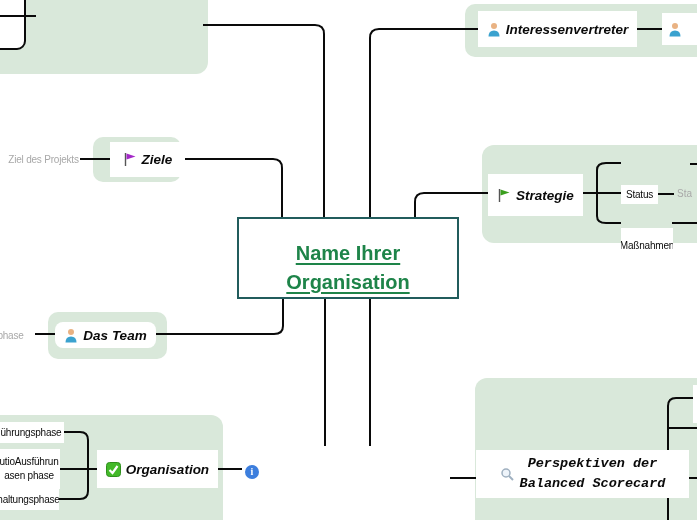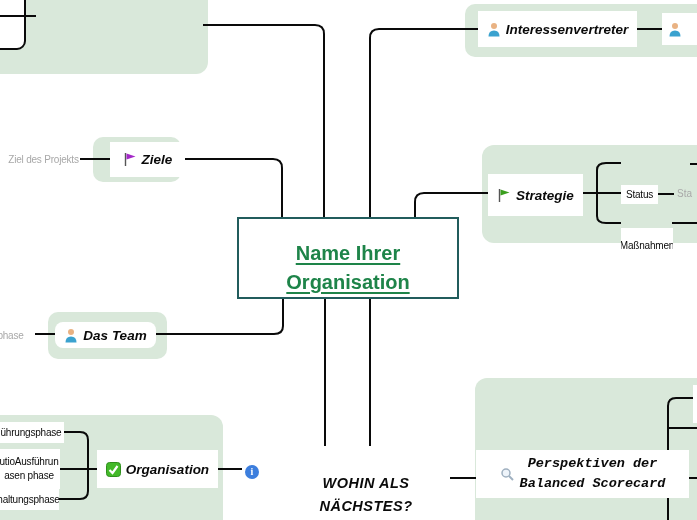--- a/index.html
+++ b/index.html
@@ -126,24 +126,20 @@
     <span class="icon">
       <svg width="15" height="15" viewBox="0 0 15 15">
           <rect x="0.5" y="0.5" width="14" height="14" rx="3" fill="var(--check-green)" stroke="#2f8f1d"></rect>
           <path d="M3.5,8 L6.5,11 L11.5,4" stroke="#fff" stroke-width="2.2" fill="none"></path>
         </svg>
     </span>
     <span class="main-label">Organisation</span>
   </div>
 
   <div class="info-dot">i</div>
-  <div class="wohin">
-    <span class="multiline">WOHIN ALS
-NÄCHSTES?</span>
-  </div>
 
   <div class="node" style="left:478px;top:11px;width:159px;height:36px;">
     <span class="icon">
       <svg width="14" height="15" viewBox="0 0 14 15">
           <circle cx="7" cy="4" r="3" fill="var(--person-skin)"></circle>
           <path d="M1.5,14.5 q0,-6 5.5,-6 q5.5,0 5.5,6 z" fill="var(--person-blue)"></path>
         </svg>
     </span>
     <span class="main-label">Interessenvertreter</span>
   </div>

